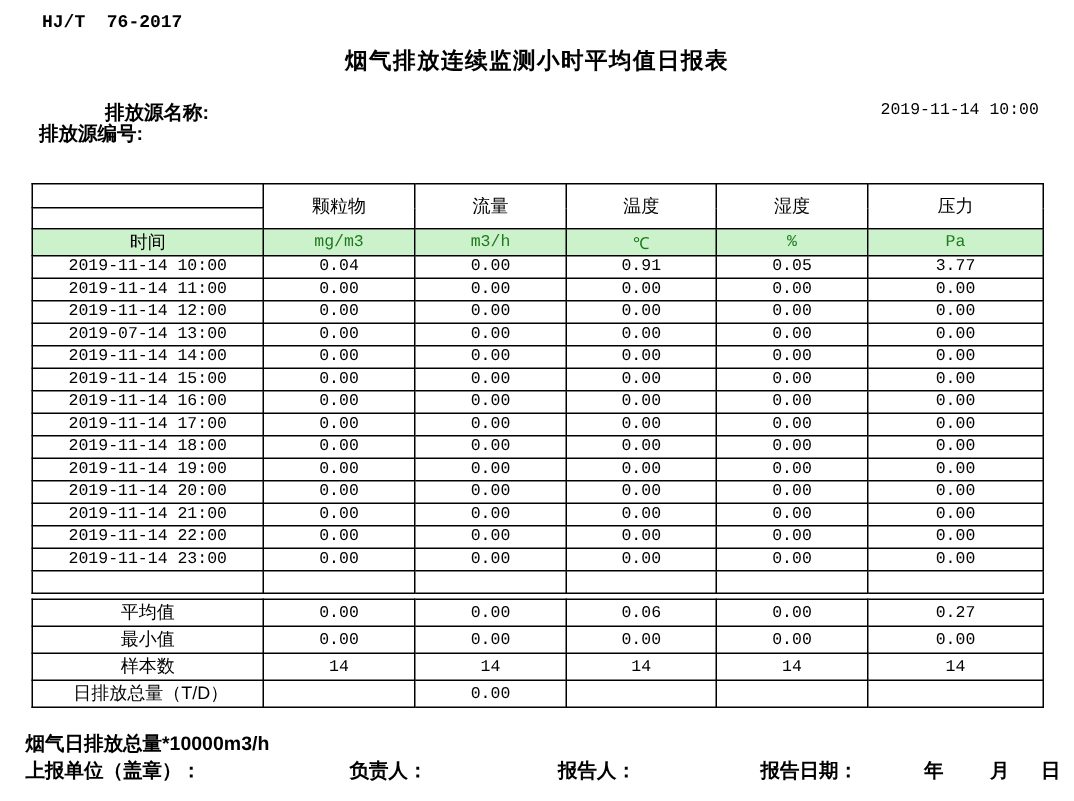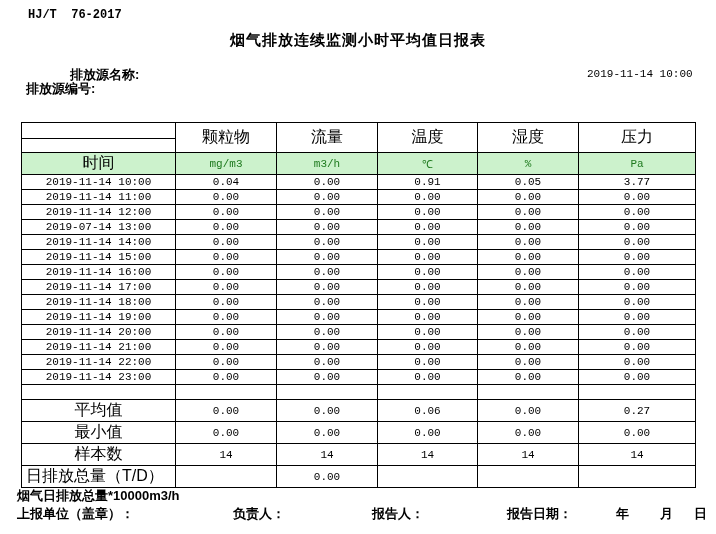--- a/index.html
+++ b/index.html
@@ -32,26 +32,26 @@
   .main-table{position:absolute;left:21px;top:122px;}
   .summary-table{position:absolute;left:21px;top:399px;}
   col.c1{width:154px}col.c2{width:101px}col.c3{width:101px}
   col.c4{width:100px}col.c5{width:101px}col.c6{width:117px}
   td{
     border:1px solid #000;padding:0;height:14px;overflow:hidden;
     text-align:center;vertical-align:middle;
     font-size:11px;font-family:"Liberation Mono","DejaVu Sans Mono",monospace;
     white-space:nowrap;
   }
-  .cn{font-family:"Liberation Sans",sans-serif;font-size:16px;}
+  .cn{font-family:"Liberation Sans",sans-serif;font-size:12px;}
   tr.hrow-a td{height:15px;}
   tr.hrow-b td{height:13px;}
   tr.green-row td{background:var(--green-bg,#ccf2cc);}
   td.unit-cell{color:var(--unit-green,#1e7a1e);}
-  td.label-left{text-align:left;padding-left:4px;}
+  td.label-left{text-align:center;padding-left:4px;}
   .summary-table td{height:15px;}
 
   
   .footer-note{position:absolute;left:17px;top:487px;font-weight:bold;font-size:13px;}
   .footer-line{position:absolute;left:0;top:505px;width:716px;height:18px;font-weight:bold;font-size:13px;}
   .footer-line span{position:absolute;top:0;white-space:nowrap;}
   .f-unit{left:17px;}
   .f-resp{left:233px;}
   .f-reporter{left:372px;font-family:Liberation Mono, monospace;}
   .f-rdate{left:507px;}

